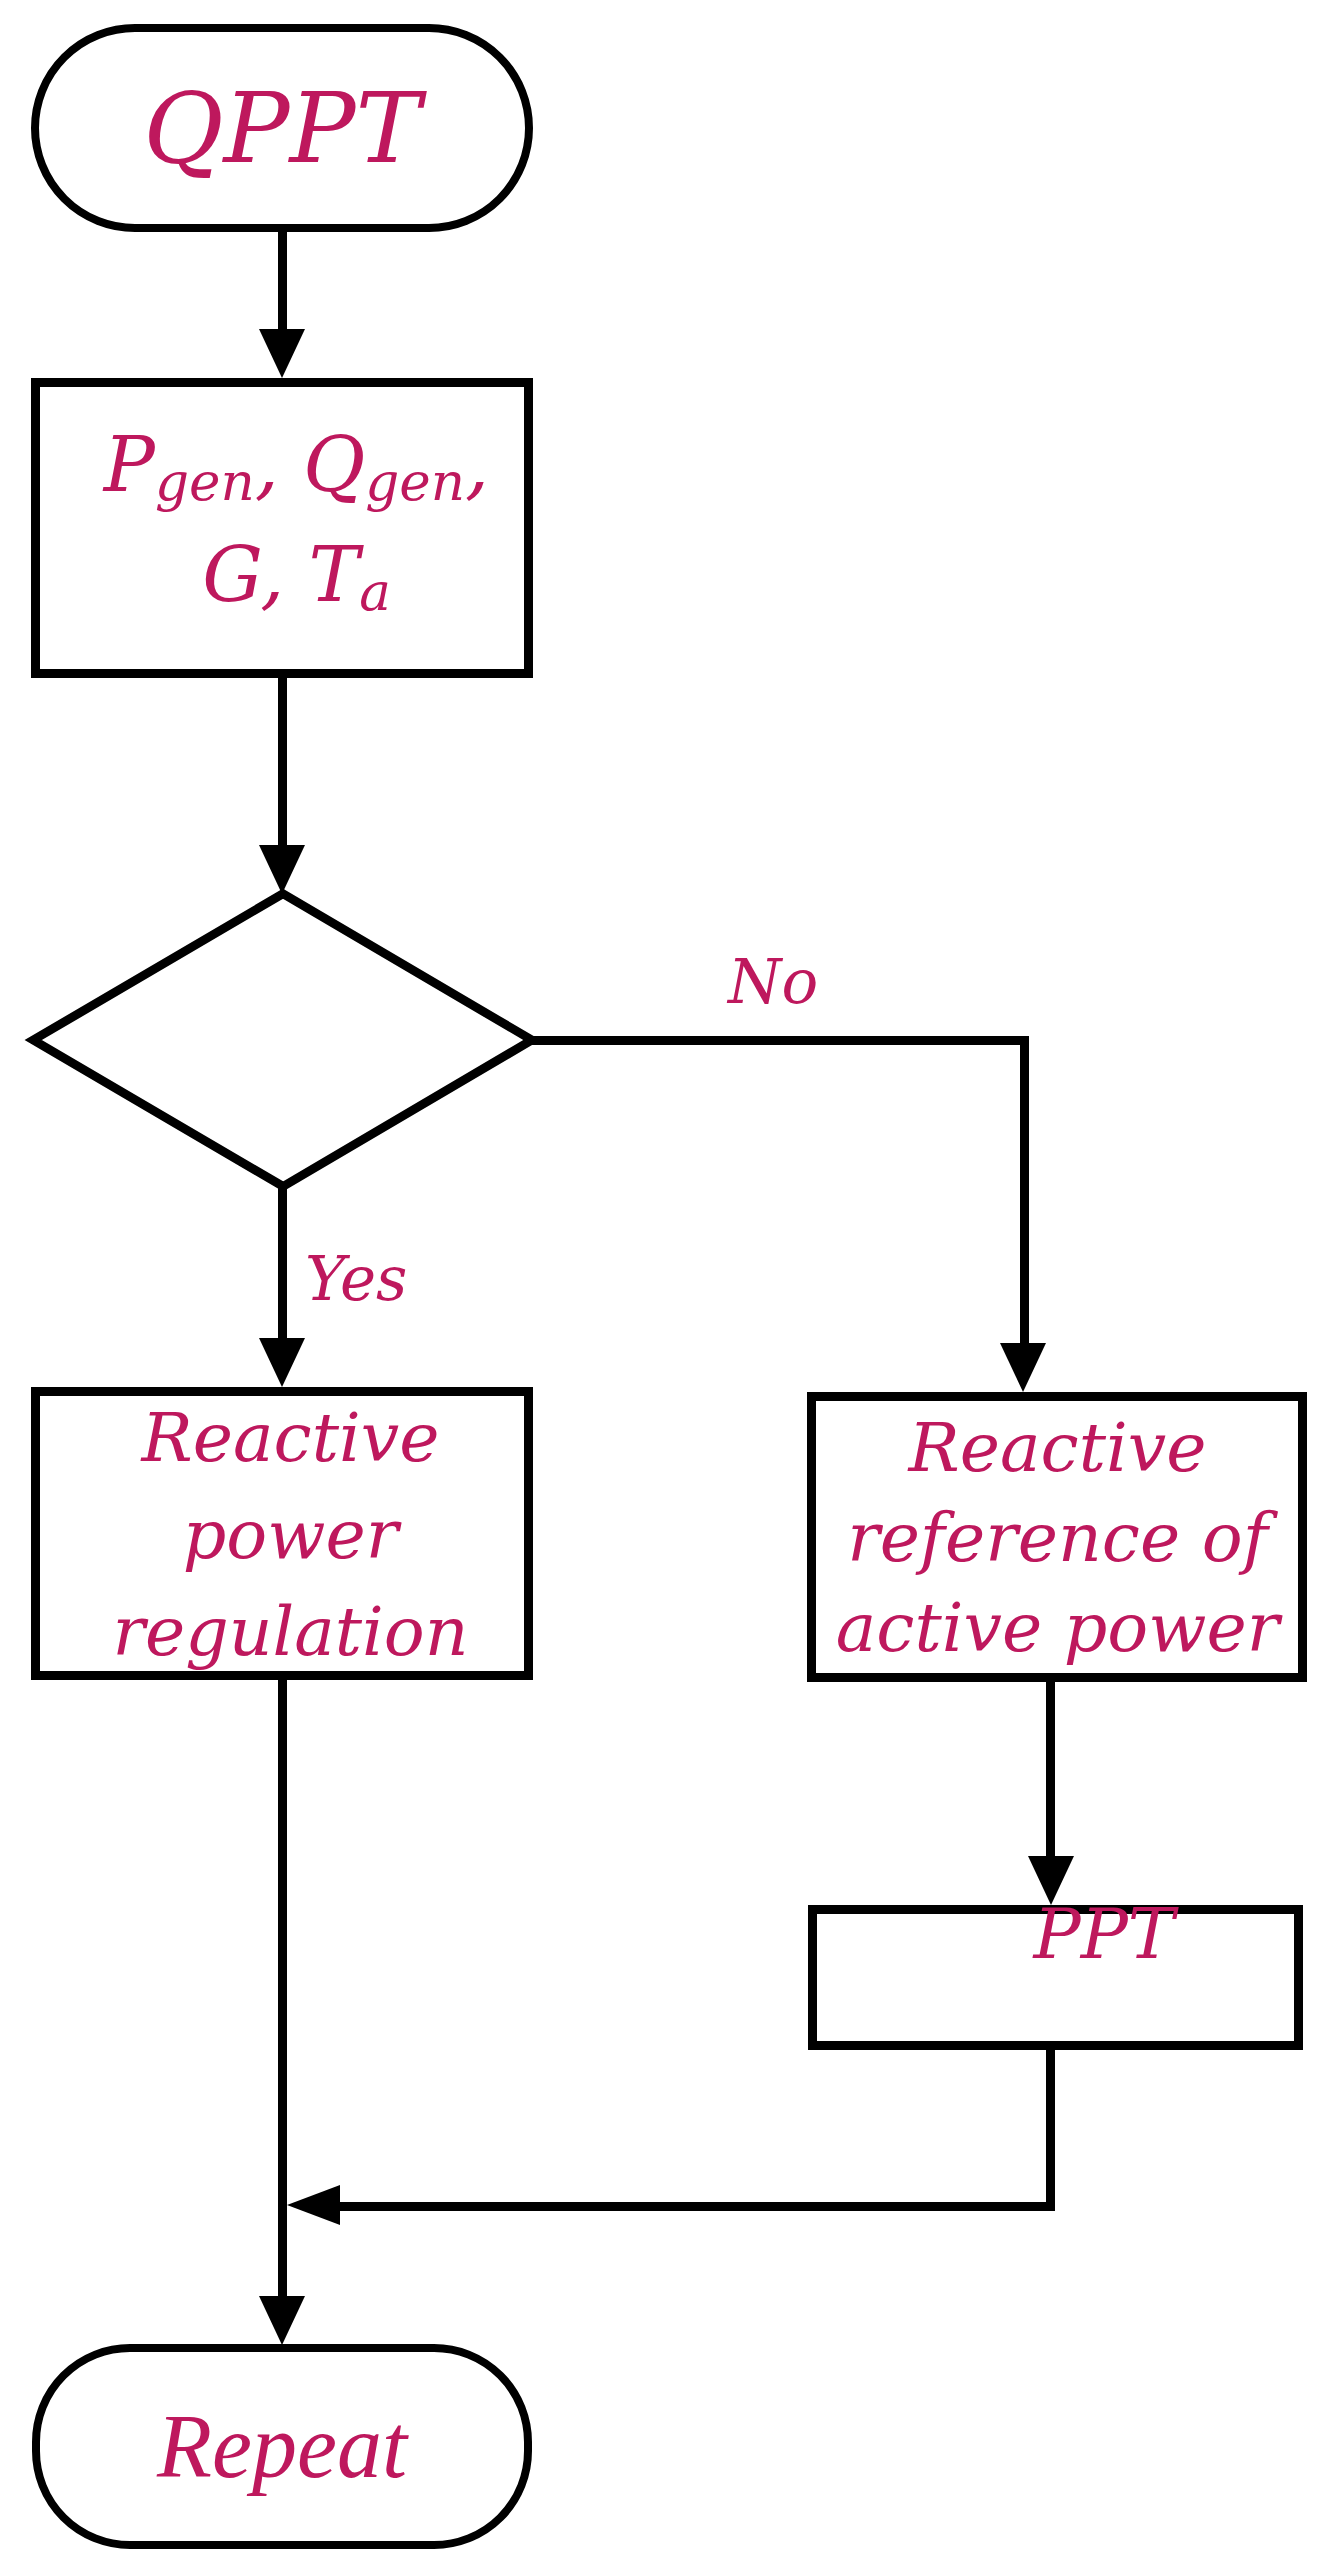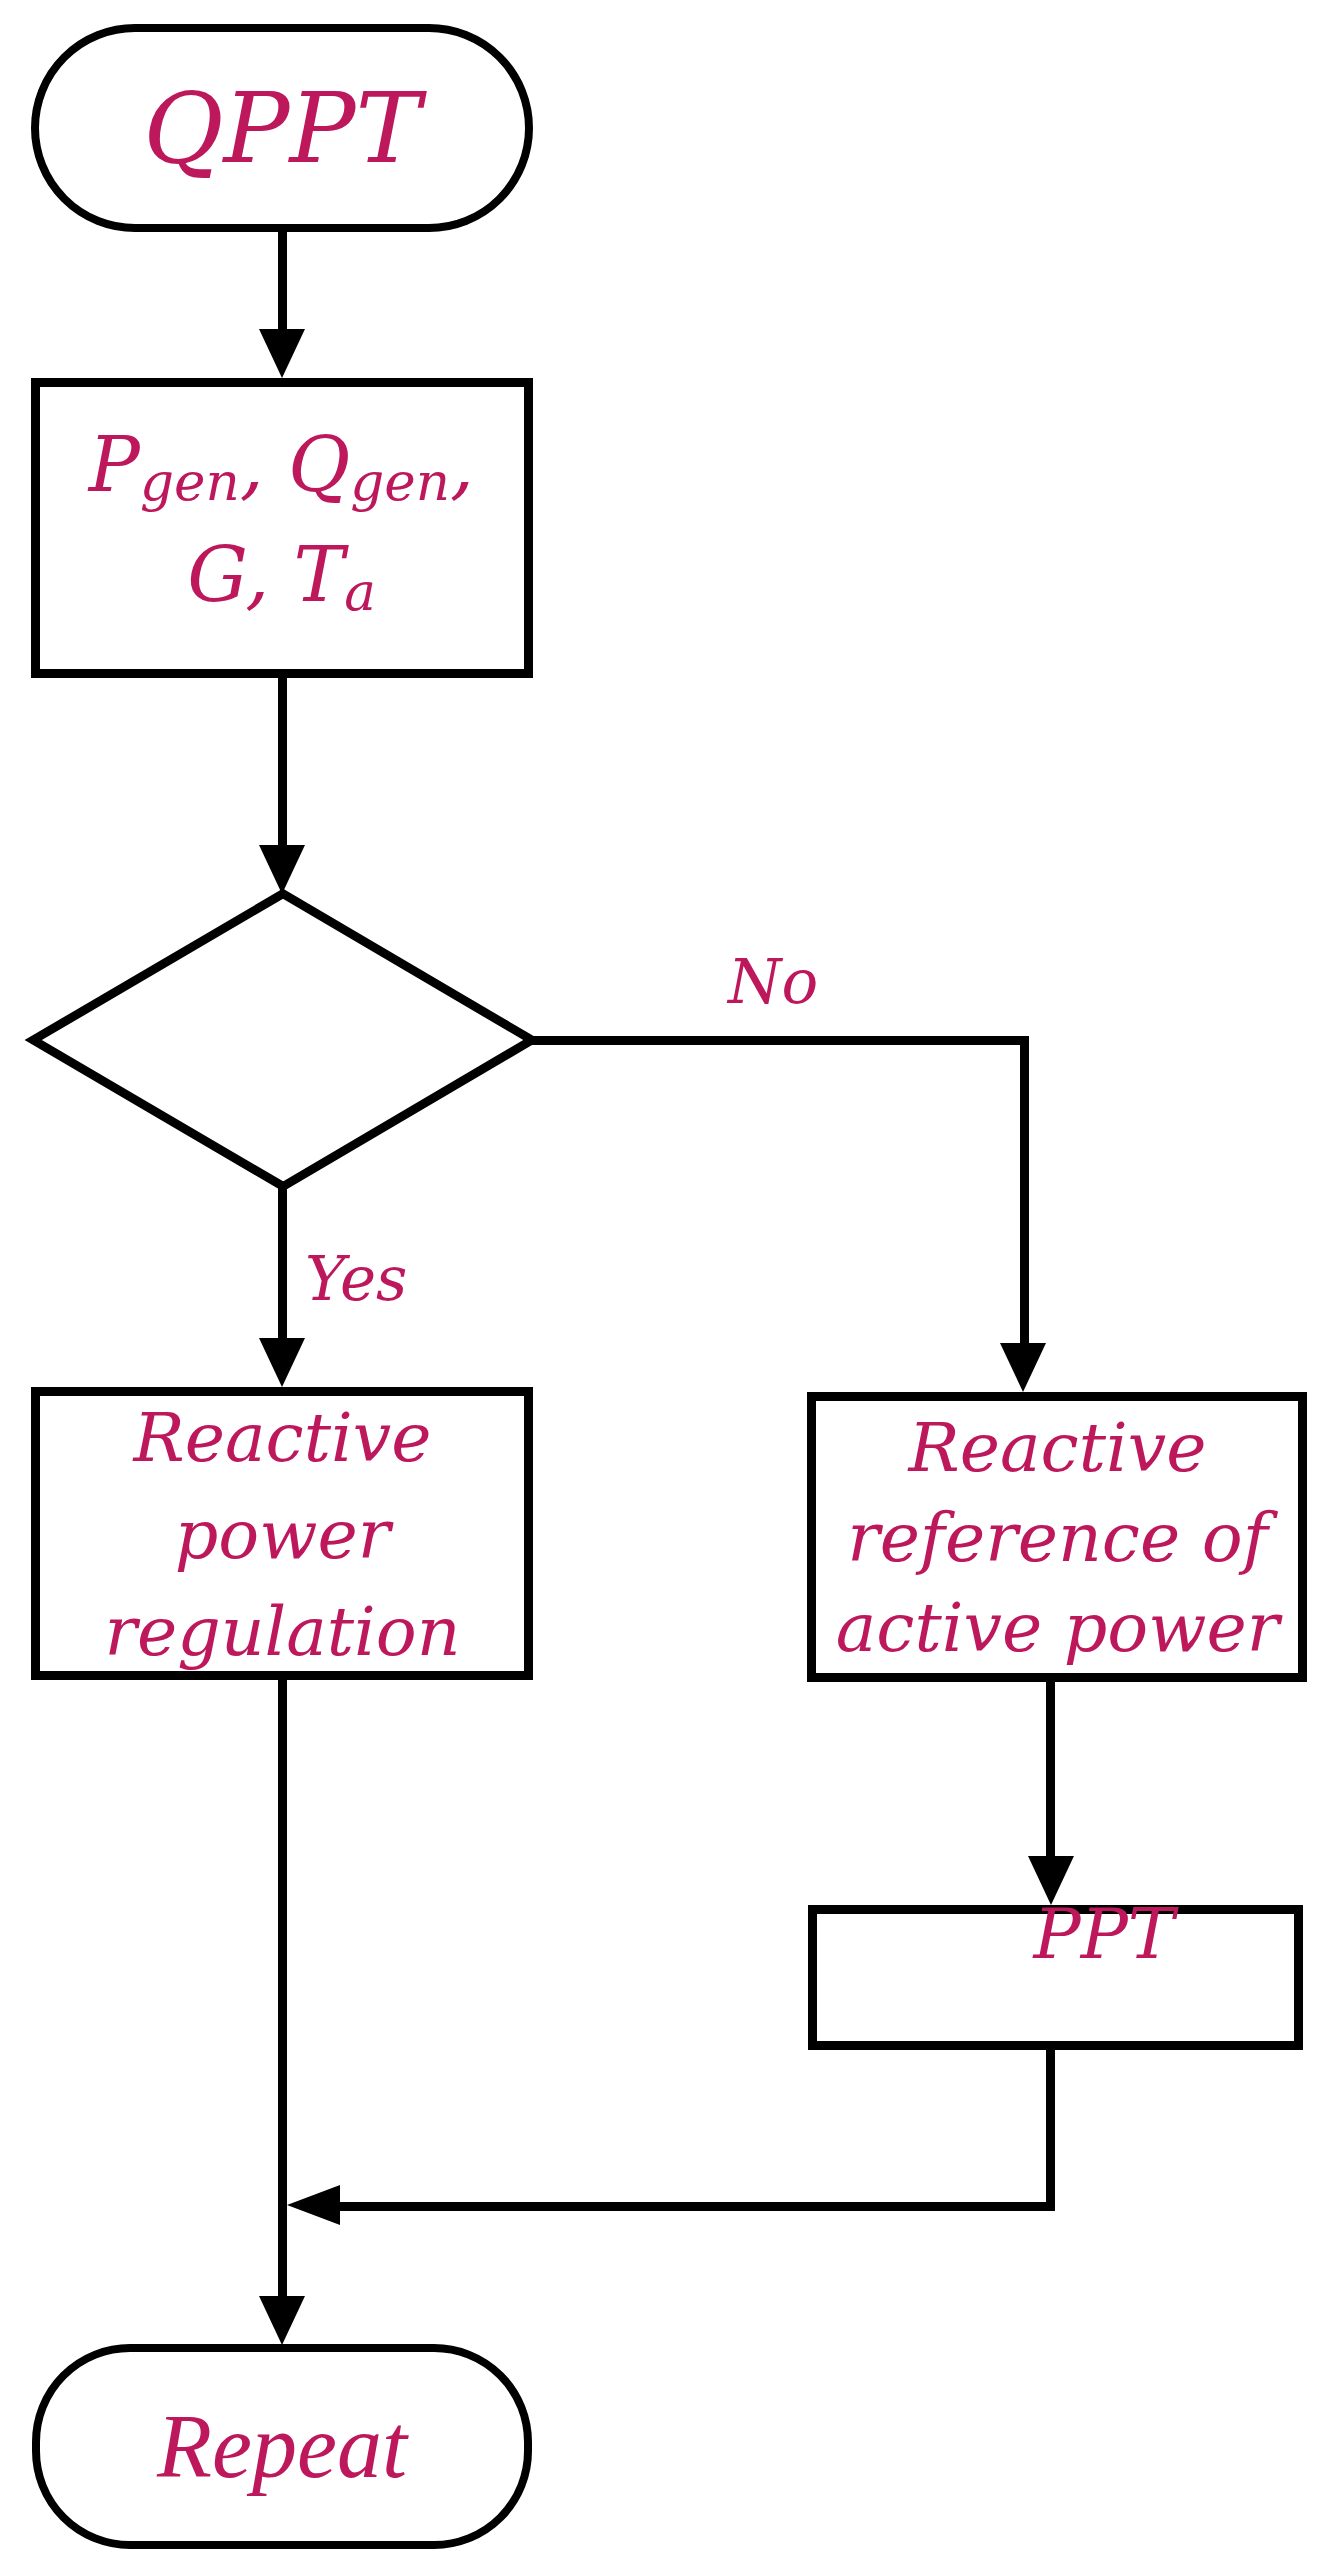--- a/index.html
+++ b/index.html
@@ -72,21 +72,21 @@
 <div class="canvas">
 
   <div class="terminal" style="left:31px; top:24.4px; width:502px; height:208px;">
     <span class="t-start">QPPT</span>
   </div>
 
   <div class="vline" style="left:278px; top:232px; height:101px;"></div>
   <div class="ah-down" style="left:259px; top:329px;"></div>
 
   <div class="process" style="left:31px; top:378px; width:502px; height:300px;"></div>
-  <div class="labelbox t-inputs" style="left:40px; top:388px; width:483px; height:280px;border-radius:31px;">
+  <div class="labelbox t-inputs" style="left:55px; top:388px; width:483px; height:280px;border-radius:31px;">
     <div><span>P</span><span class="sb">gen</span><span>, </span><span>Q</span><span class="sb">gen</span><span>,</span></div>
     <div><span>G, T</span><span class="sb">a</span></div>
   </div>
 
   <div class="vline" style="left:278px; top:676px; height:172px;"></div>
   <div class="ah-down" style="left:259px; top:845px;"></div>
 
   <svg class="svg-abs" style="left:19.5px; top:881px;" width="528" height="322" viewBox="0 0 540 330">
     <polygon points="269,13 524,163 269,313 13,163" fill="#ffffff" stroke-width="9" stroke-linejoin="miter" stroke="#000000"></polygon>
   </svg>
@@ -94,21 +94,21 @@
   <span class="t-edge" style="left:305px; top:1243px;">Yes</span>
   <div class="vline" style="left:278px; top:1185px; height:156px;"></div>
   <div class="ah-down" style="left:259px; top:1338px;"></div>
 
   <span class="t-edge" style="left:728px; top:936px;margin-top:10px;">No</span>
   <div class="hline" style="left:531px; top:1036px; width:492px;"></div>
   <div class="vline" style="left:1020px; top:1036px; height:310px;"></div>
   <div class="ah-down" style="left:1000px; top:1343px;"></div>
 
   <div class="process" style="left:31px; top:1387px; width:502px; height:293px;"></div>
-  <div class="labelbox t-box" style="left:41px; top:1397px; width:483px; height:274px;">
+  <div class="labelbox t-box" style="left:41px; top:1397px; width:483px; height:274px;padding-left:8px;">
     <div>Reactive power</div>
     <div>regulation</div>
   </div>
 
   <div class="process" style="left:807px; top:1392px; width:500px; height:290px;"></div>
   <div class="labelbox t-calc" style="left:817px; top:1402px; width:481px; height:271px;">
     <div>Reactive</div>
     <div>reference of</div>
     <div>active power</div>
   </div>

